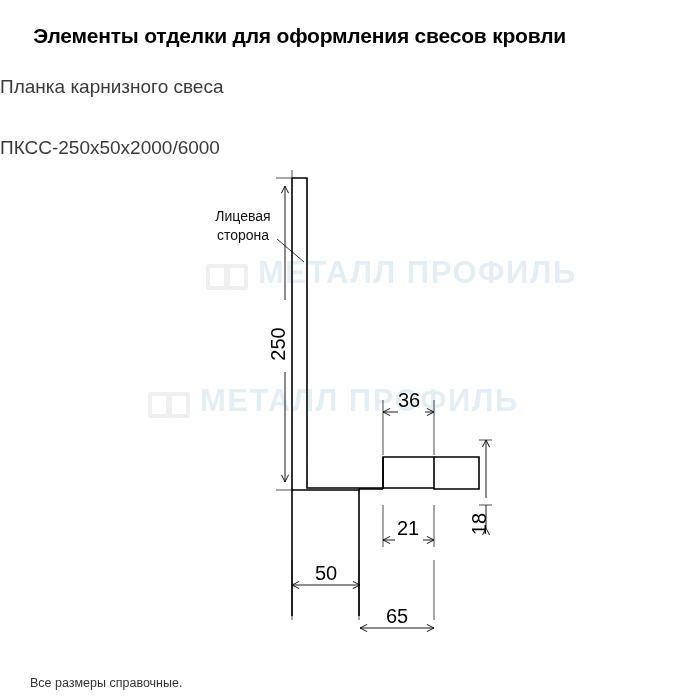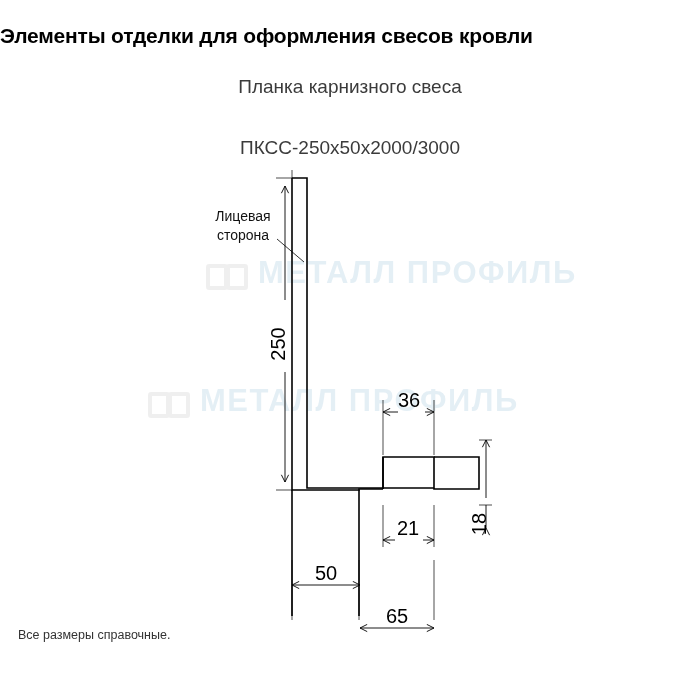--- a/index.html
+++ b/index.html
@@ -16,44 +16,43 @@
     width: 700px;
     height: 700px;
     overflow: hidden;
     background: #fff;
   }
   .title {
     position: absolute;
     top: 24px;
     left: 0;
     width: 566px;
-    text-align: left;
+    text-align: right;
     font-size: 21px;
     font-weight: bold;
     letter-spacing: -0.2px;
   }
   .subtitle {
     position: absolute;
     left: 0;
     width: 700px;
-    text-align: center;
     font-size: 19px;
     color: #3b3b3b;
   }
   .subtitle.l1 { top: 76px; }
   .subtitle.l2 { top: 101px; }
   .subtitle.l3 { top: 137px; }
 
   .footnote {
     position: absolute;
     left: 18px;
     font-size: 12.5px;
     color: #333;
   }
-  .footnote.f1 { top: 628px; }
+  .footnote.f1 { top: 676px; margin-left: 12px; }
   .footnote.f2 { top: 671px; }
 
   .wm {
     position: absolute;
     opacity: 0.10;
     color: #0369a1;
     font-weight: bold;
     font-size: 31px;
     letter-spacing: 1.5px;
     white-space: nowrap;
@@ -99,21 +98,21 @@
     fill: #111;
   }
 </style>
 </head>
 <body>
 
 <div id="page">
 
   <div class="title">Элементы отделки для оформления свесов кровли</div>
   <div class="subtitle l1">Планка карнизного свеса</div>
-  <div class="subtitle l3">ПКСС-250х50х2000/3000</div>
+  <div class="subtitle l3">ПКСС-250х50х2000/6000</div>
 
   <div class="wm wm1">
     <span class="wm-mark"></span><span>МЕТАЛЛ ПРОФИЛЬ</span>
   </div>
   <div class="wm wm2">
     <span class="wm-mark"></span><span>МЕТАЛЛ ПРОФИЛЬ</span>
   </div>
 
   <svg class="diagram" width="700" height="700" viewBox="0 0 700 700">
     <defs>

